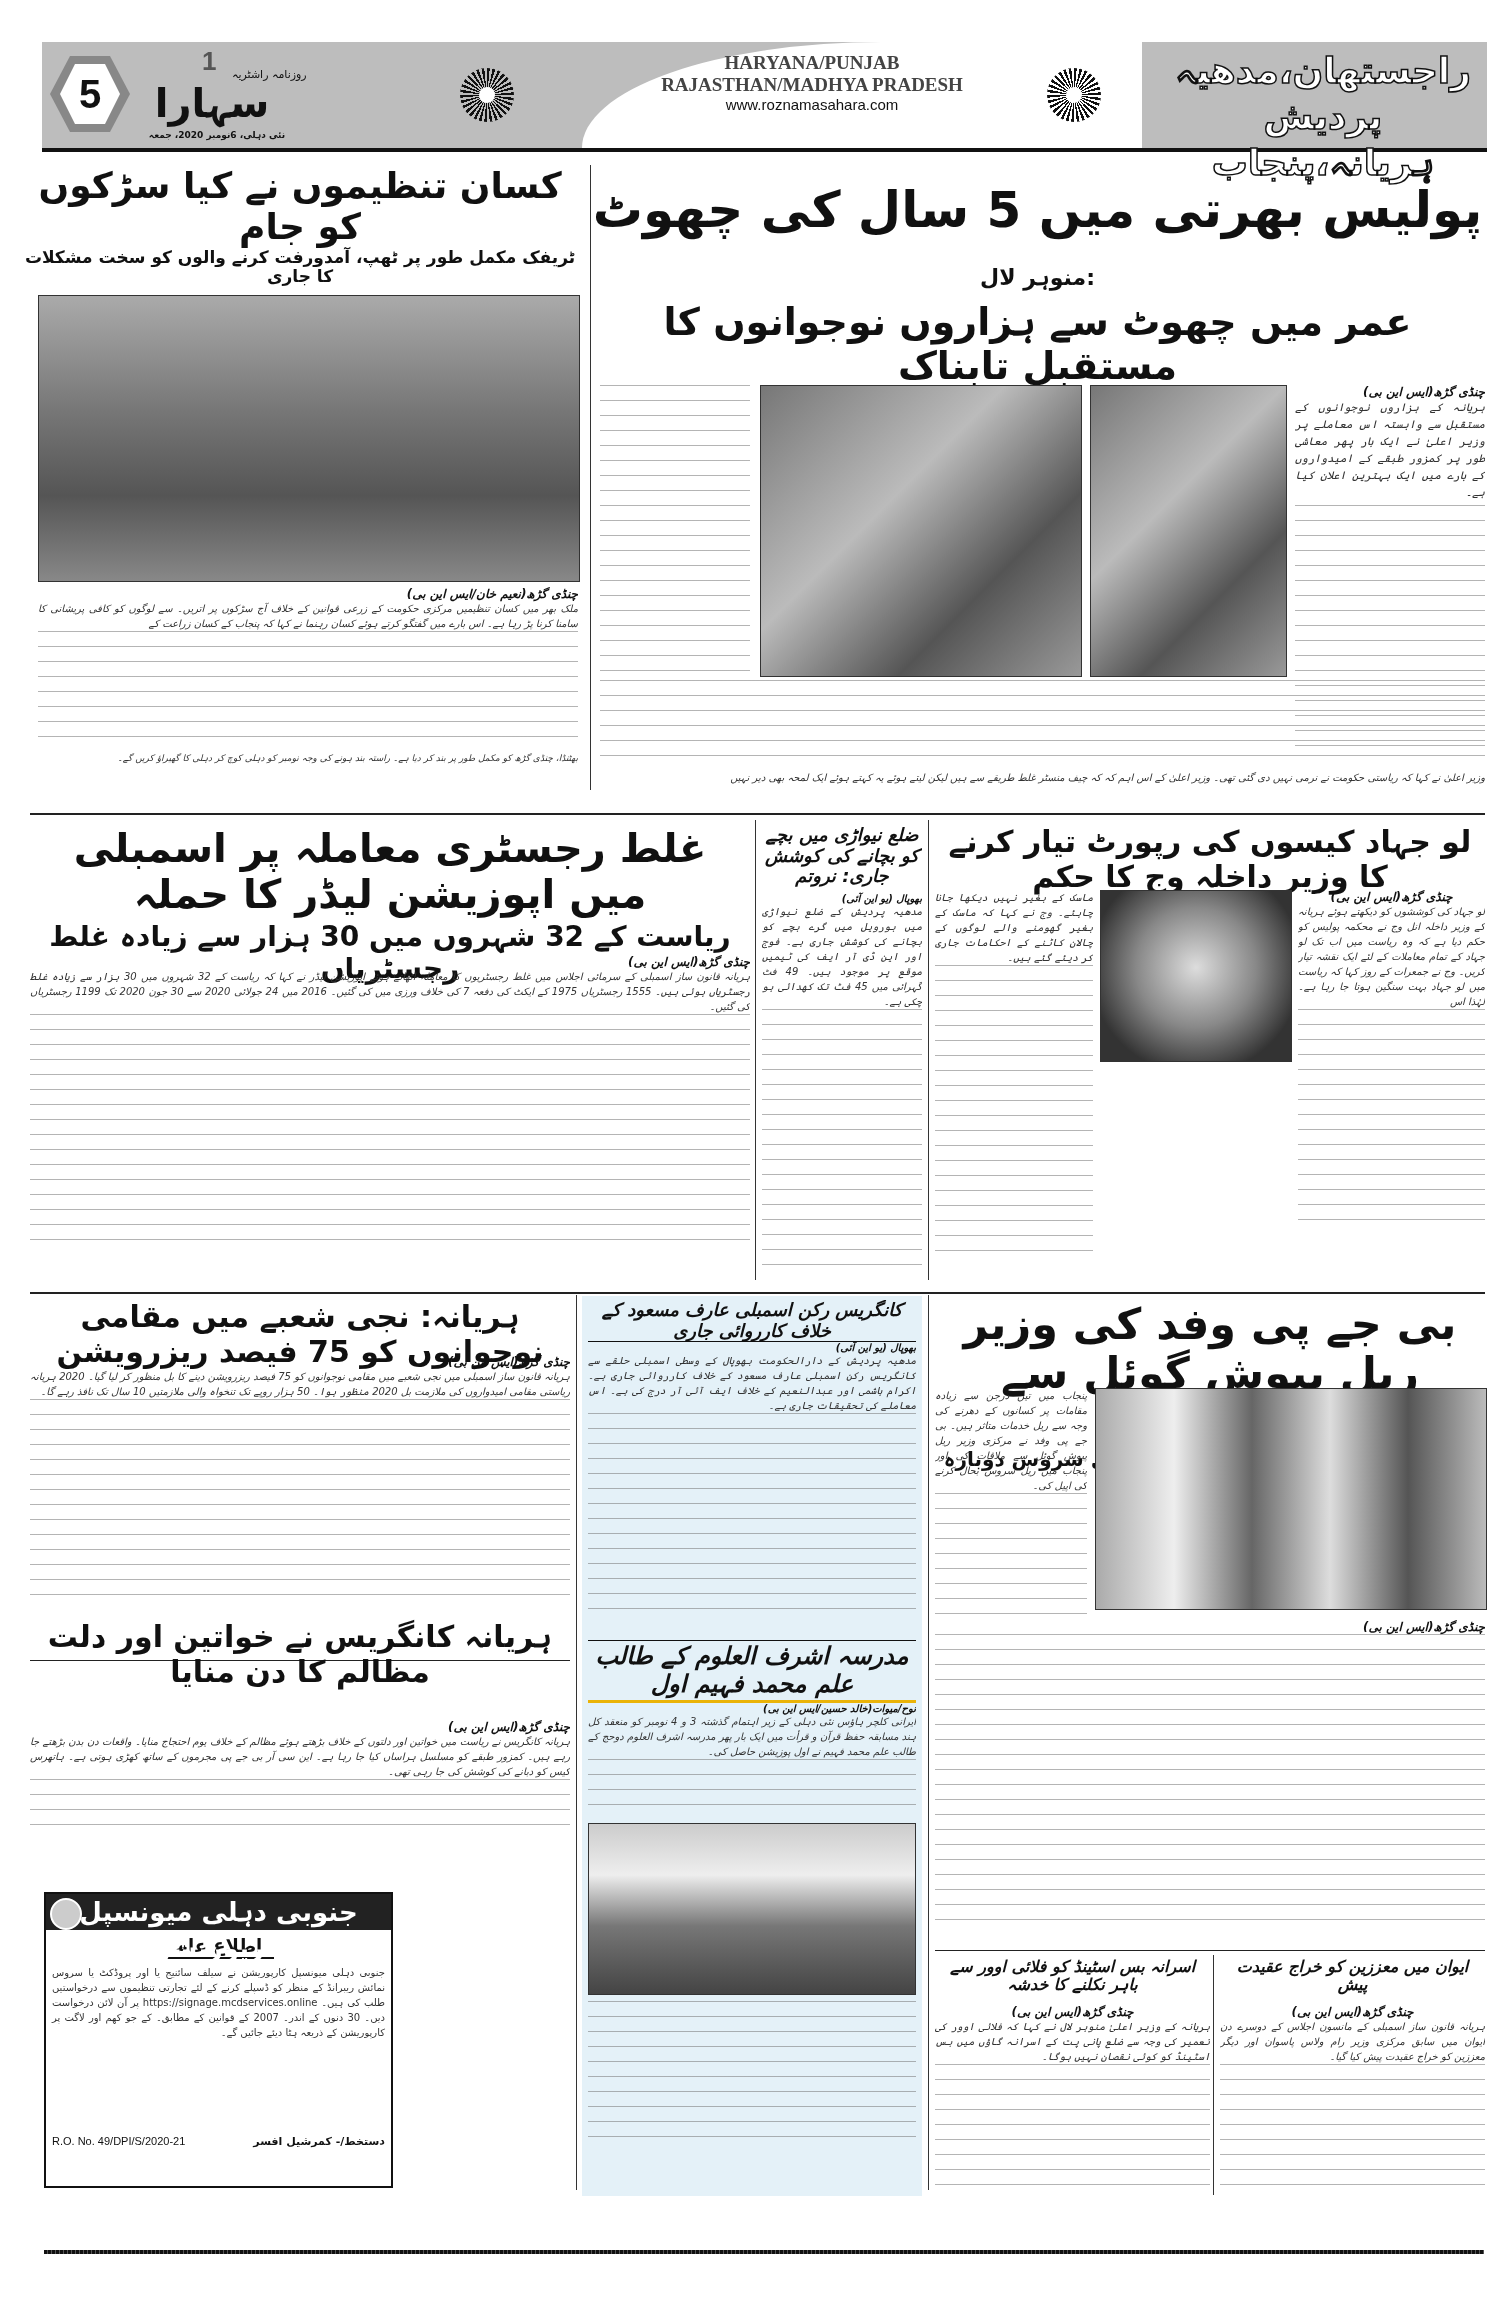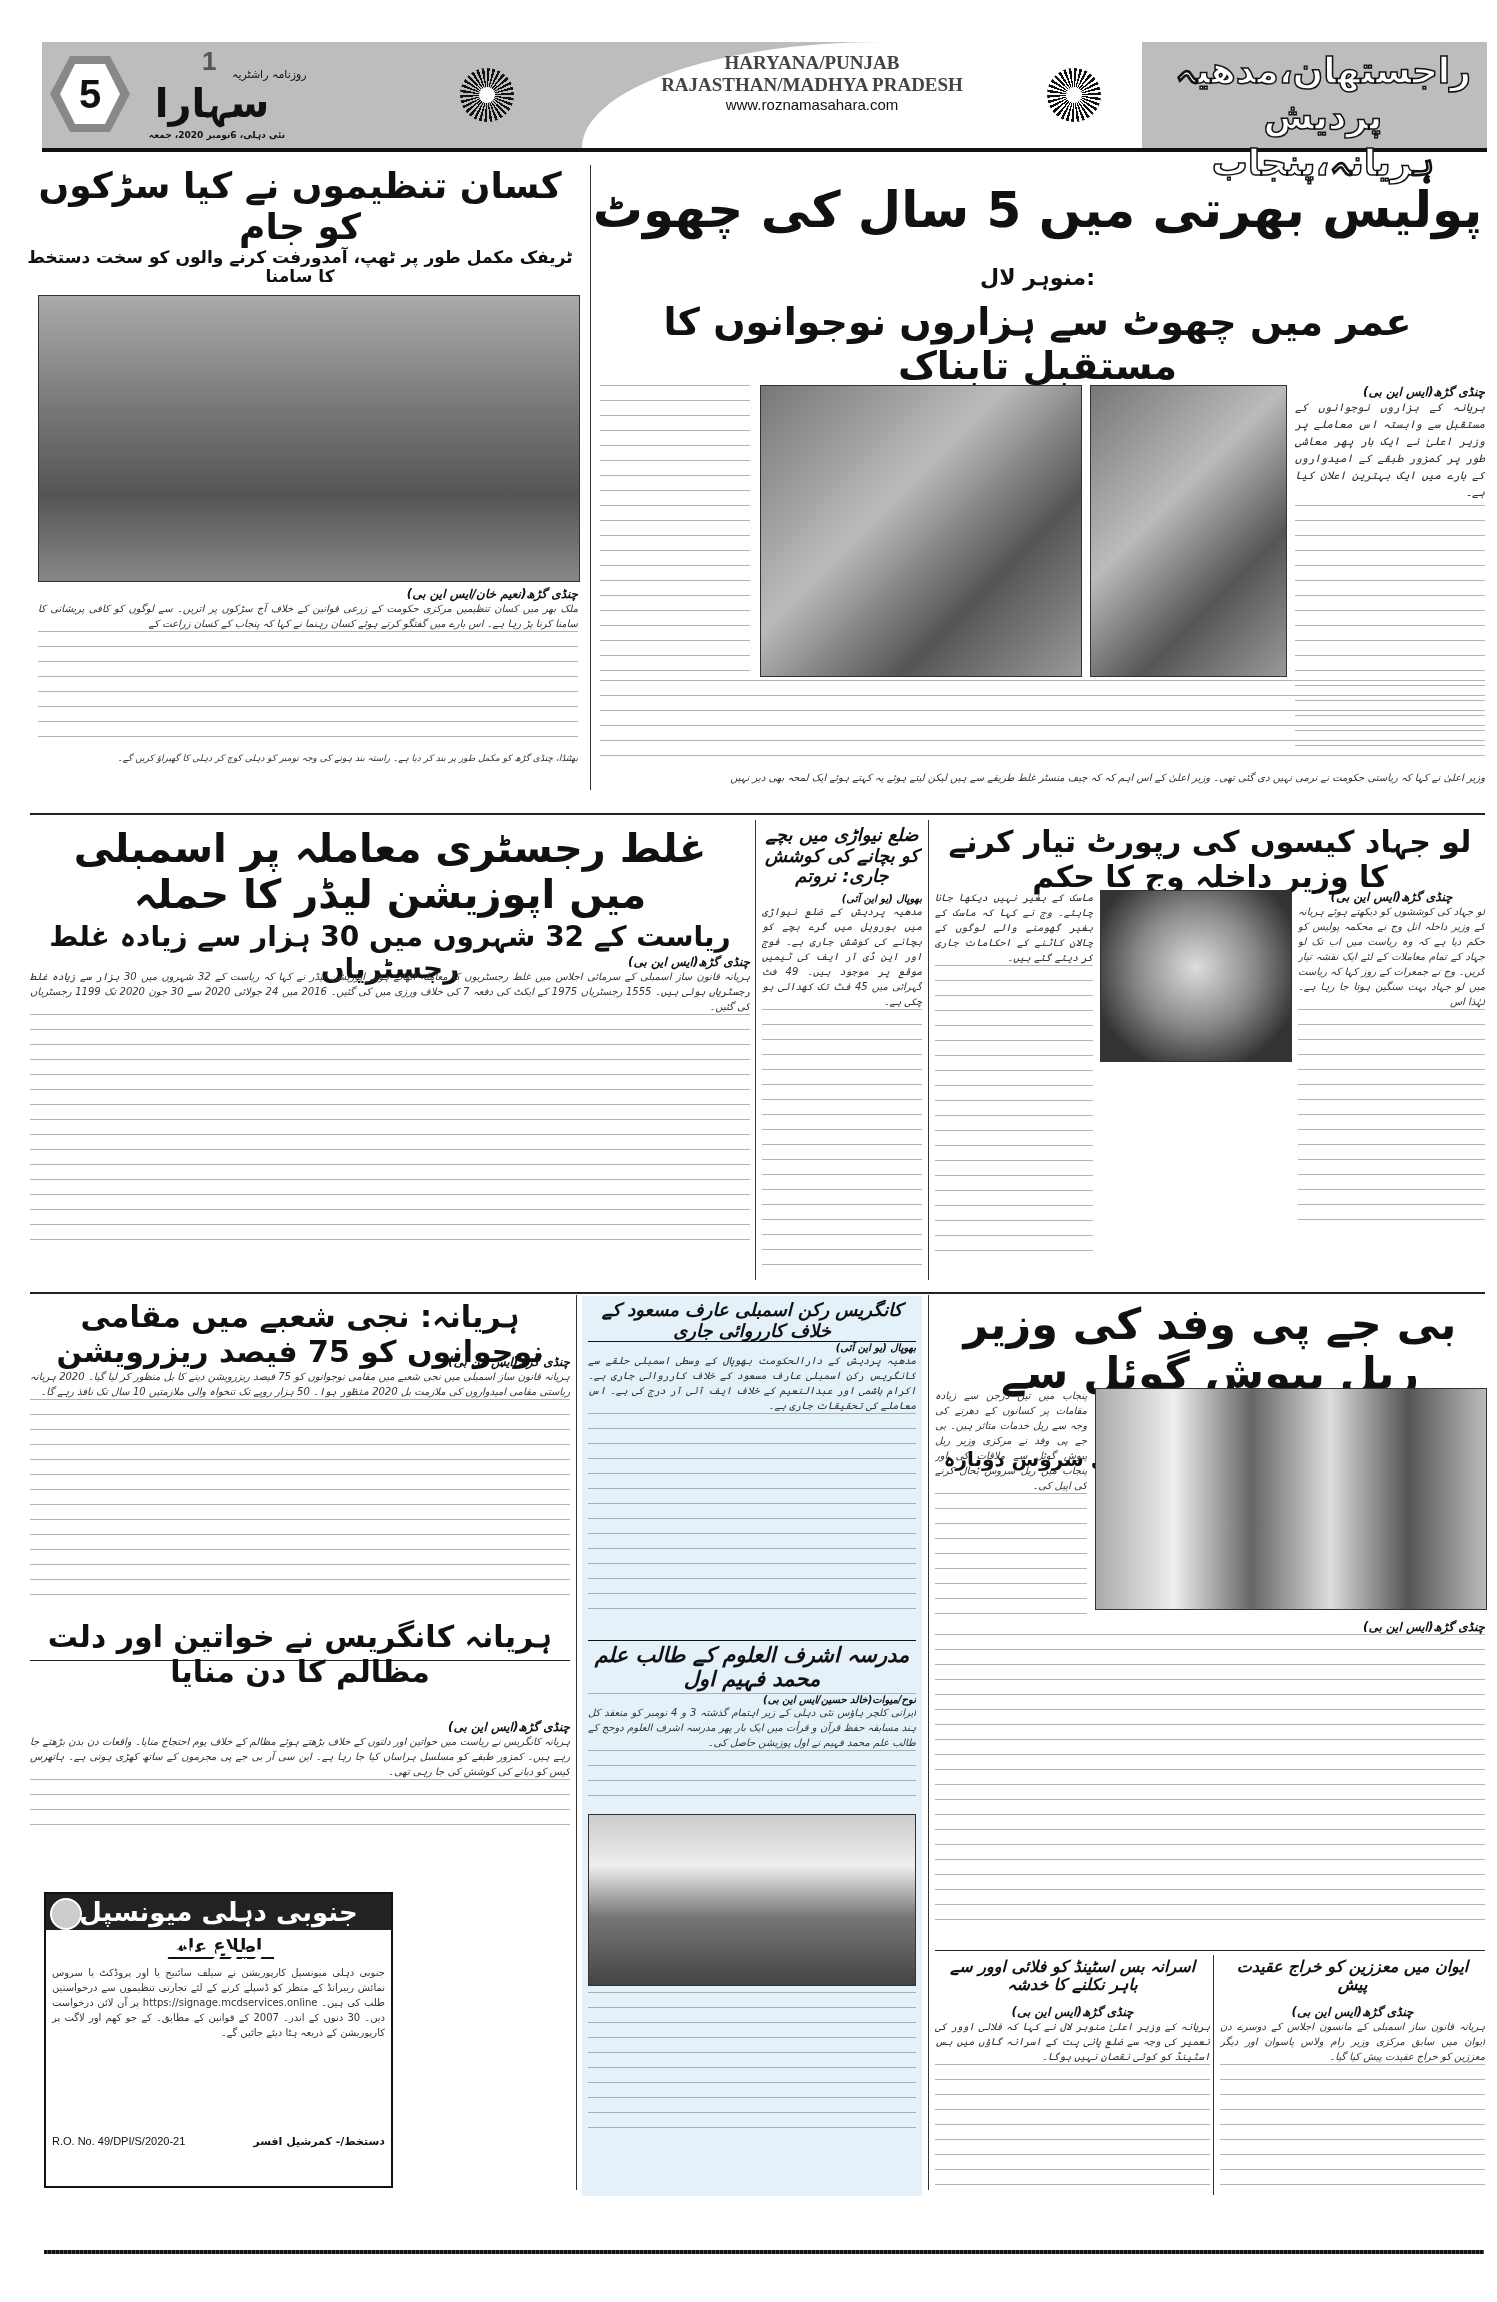--- a/index.html
+++ b/index.html
@@ -76,21 +76,21 @@
 </div>
 <div class="col rtl" style="left:600px;top:680px;width:885px;height:110px;">
   <div class="lines" style="height:90px;"></div>
   <div class="body-text">وزیر اعلیٰ نے کہا کہ ریاستی حکومت نے نرمی نہیں دی گئی تھی۔ وزیر اعلیٰ کے اس اہم کہ کہ چیف منسٹر غلط طریقے سے ہیں لیکن لیتے ہوئے یہ کہتے ہوئے ایک لمحہ بھی دیر نہیں</div>
 </div>
 
 <div class="vrule" style="left:590px;top:165px;height:625px;"></div>
 
 <div class="abs" style="left:20px;top:165px;width:560px;">
   <div class="hl" style="font-size:36px;">کسان تنظیموں نے کیا سڑکوں کو جام</div>
-  <div class="hl" style="font-size:17px;">ٹریفک مکمل طور پر ٹھپ، آمدورفت کرنے والوں کو سخت دستخط کا سامنا</div>
+  <div class="hl" style="font-size:17px;">ٹریفک مکمل طور پر ٹھپ، آمدورفت کرنے والوں کو سخت مشکلات کا جاری</div>
 </div>
 <div class="photo" style="left:38px;top:295px;width:540px;height:285px;background:linear-gradient(180deg,#aaa,#777 40%,#555 70%,#888);"></div>
 <div class="col rtl" style="left:38px;top:587px;width:540px;height:200px;">
   <div class="byline">چنڈی گڑھ(نعیم خان/ایس این بی)</div>
   <div class="body-text">ملک بھر میں کسان تنظیمیں مرکزی حکومت کے زرعی قوانین کے خلاف آج سڑکوں پر اتریں۔ سے لوگوں کو کافی پریشانی کا سامنا کرنا پڑ رہا ہے۔ اس بارے میں گفتگو کرتے ہوئے کسان رہنما نے کہا کہ پنجاب کے کسان زراعت کے</div>
   <div class="lines" style="height:120px;"></div>
   <div class="body-text" style="font-size:9px;">بھٹنڈا، چنڈی گڑھ کو مکمل طور پر بند کر دیا ہے۔ راستہ بند ہونے کی وجہ نومبر کو دہلی کوچ کر دہلی کا گھیراؤ کریں گے۔</div>
 </div>
 
 <div class="hrule" style="left:30px;top:813px;width:1455px;"></div>
@@ -167,21 +167,21 @@
 <div class="vrule" style="left:576px;top:1295px;height:895px;"></div>
 
 <div class="abs boxblue" style="left:582px;top:1296px;width:340px;height:900px;"></div>
 <div class="col" style="left:588px;top:1300px;width:328px;height:320px;">
   <div class="hl" style="font-size:18px;border-bottom:1px solid #111;">کانگریس رکن اسمبلی عارف مسعود کے خلاف کارروائی جاری</div>
   <div class="byline" style="font-size:10px;">بھوپال (یو این آئی)</div>
   <div class="body-text">مدھیہ پردیش کے دارالحکومت بھوپال کے وسطی اسمبلی حلقے سے کانگریس رکن اسمبلی عارف مسعود کے خلاف کارروائی جاری ہے۔ اکرام ہاشمی اور عبدالنعیم کے خلاف ایف آئی آر درج کی ہے۔ اس معاملے کی تحقیقات جاری ہے۔</div>
   <div class="lines" style="height:200px;"></div>
 </div>
 <div class="col" style="left:588px;top:1640px;width:328px;height:550px;">
-  <div class="hl" style="font-size:21px;border-top:1px solid #111;border-bottom:1px solid #eab308;padding:2px 0;">مدرسہ اشرف العلوم کے طالب علم محمد فہیم اول</div>
+  <div class="hl" style="font-size:24px;border-top:1px solid #111;border-bottom:3px solid #eab308;padding:2px 0;">مدرسہ اشرف العلوم کے طالب علم محمد فہیم اول</div>
   <div class="byline" style="font-size:10px;">نوح/میوات(خالد حسین/ایس این بی)</div>
   <div class="body-text">ایرانی کلچر ہاؤس نئی دہلی کے زیر اہتمام گذشتہ 3 و 4 نومبر کو منعقد کل ہند مسابقہ حفظ قرآن و قرأت میں ایک بار پھر مدرسہ اشرف العلوم دوحج کے طالب علم محمد فہیم نے اول پوزیشن حاصل کی۔</div>
   <div class="lines" style="height:60px;"></div>
   <div class="photo" style="position:relative;left:0;top:4px;width:326px;height:170px;background:linear-gradient(180deg,#ccc,#eee 30%,#777 60%,#444);"></div>
   <div class="lines" style="height:140px;margin-top:10px;"></div>
 </div>
 
 <div class="vrule" style="left:928px;top:1295px;height:895px;"></div>
 
 <div class="abs" style="left:935px;top:1300px;width:550px;">

